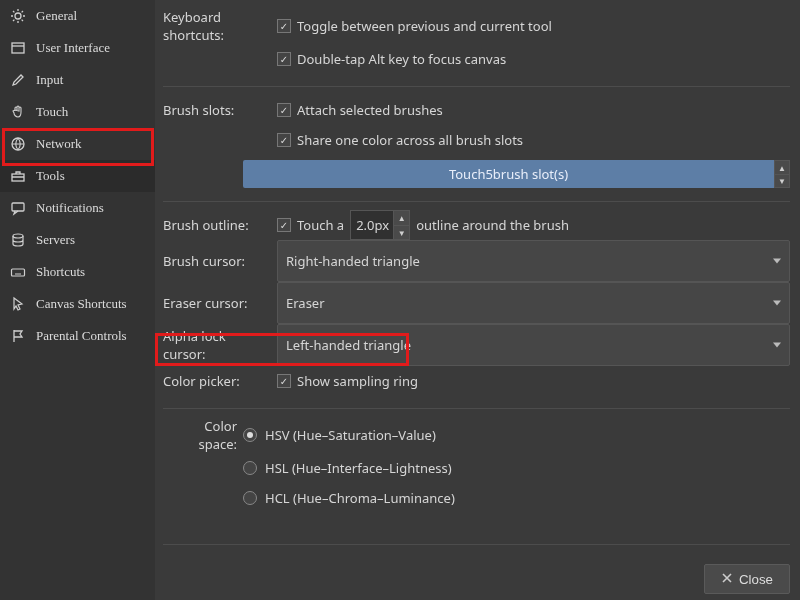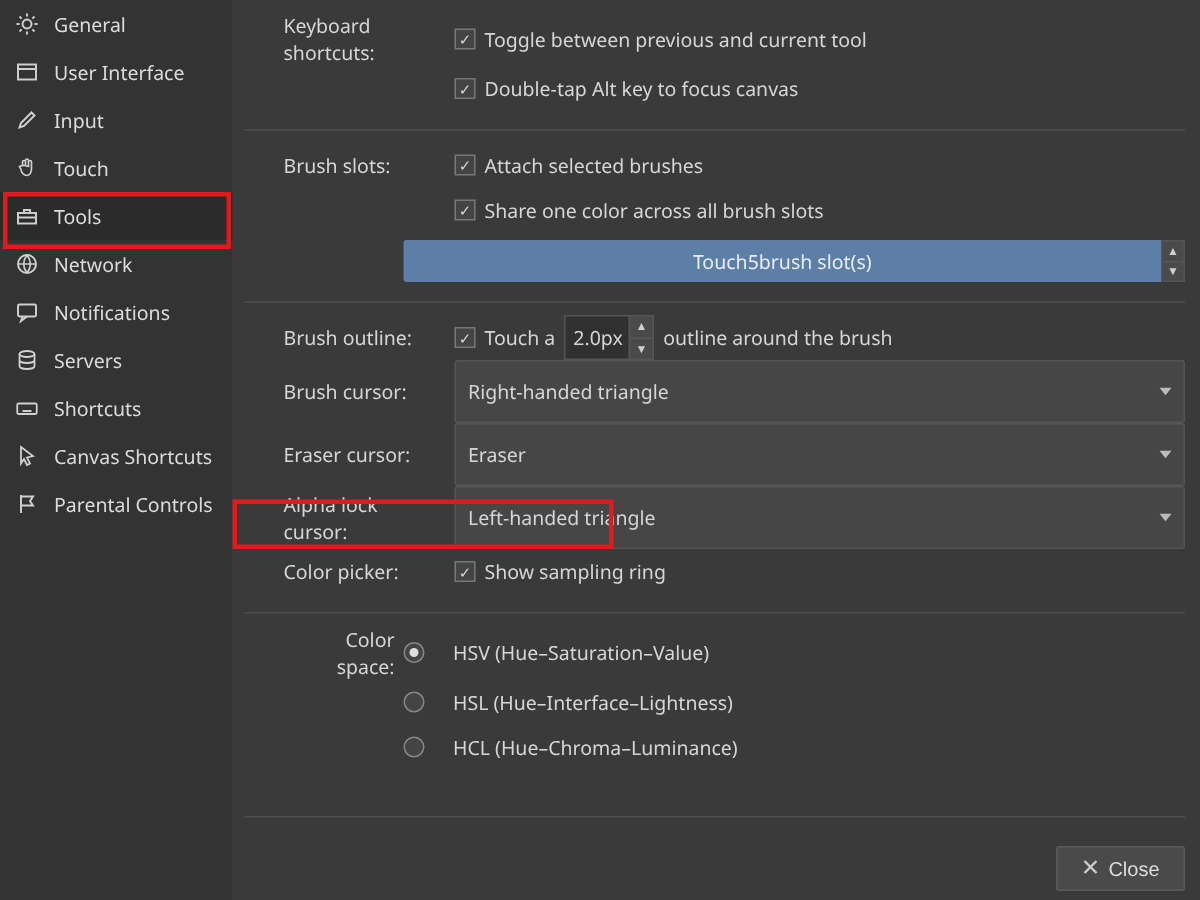--- a/index.html
+++ b/index.html
@@ -10,20 +10,21 @@
     color: #d6d6d6;
     background: #3a3a3a;
     display: flex;
   }
   
   .sidebar {
     width: 155px;
     background: #333333;
     display: flex;
     flex-direction: column;
+    font-family: Liberation Serif, serif;
   }
   .sidebar-item {
     display: flex;
     align-items: center;
     gap: 10px;
     height: 32px;
     padding: 0 10px;
     cursor: pointer;
     color: #dcdcdc;
   }
@@ -40,21 +41,20 @@
     display: flex;
     flex-direction: column;
     padding: 8px 10px 6px 8px;
   }
   .content { flex: 1; display:flex; flex-direction:column; gap:0; }
   .row {
     display: flex;
     align-items: center;
     min-height: 30px;
     gap: 6px;
-    margin-left: 26px;
   }
   .row .label {
     width: 108px;
     text-align: left;
     color: #d6d6d6;
   }
   .row .body {
     flex: 1;
     display: flex;
     align-items: center;
@@ -104,21 +104,21 @@
     border-radius:2px;
     display:flex; align-items:center; padding:0 8px; cursor:pointer;
     position:relative; color:#d6d6d6;
   }
   .combo::after {
     content:""; position:absolute; right:8px; top:50%;
     width:0;height:0;border-left:4px solid transparent;border-right:4px solid transparent;border-top:5px solid #bbb;
     transform:translateY(-50%);
   }
 
-  .radio { display:flex; align-items:center; gap:19px; cursor:pointer; }
+  .radio { display:flex; align-items:center; gap:8px; cursor:pointer; }
   .radio .dot { width:14px;height:14px;border-radius:50%;border:1px solid #888;background:#444;
     display:flex;align-items:center;justify-content:center; }
   .radio.selected .dot::after { content:""; width:6px;height:6px;border-radius:50%;background:#ddd; }
 
   .footer {
     display:flex; justify-content:flex-end; border-top:1px solid #4c4c4c;
     padding-top:8px;
   }
   .btn {
     display:flex; align-items:center; gap:6px;
@@ -164,37 +164,37 @@
     <span>Input</span>
   </div>
   <div class="sidebar-item">
     <span class="icon">
       <svg width="16" height="16" viewBox="0 0 16 16">
           <path d="M5 7V4a1 1 0 012 0v3M7 7V3a1 1 0 012 0v4M9 7V4a1 1 0 012 0v4c0 3-1 5-3 5s-4-2-4-4l-1-2 2-1z" stroke-width="1.1"></path>
         </svg>
     </span>
     <span>Touch</span>
   </div>
+  <div class="sidebar-item">
+    <span class="icon">
+      <svg width="16" height="16" viewBox="0 0 16 16">
+          <circle cx="8" cy="8" r="6" stroke-width="1.3"></circle>
+          <path d="M2 8h12M8 2c3 4 3 8 0 12M8 2c-3 4-3 8 0 12" stroke-width="1.1"></path>
+        </svg>
+    </span>
+    <span>Network</span>
+  </div>
   <div class="sidebar-item selected">
     <span class="icon">
       <svg width="16" height="16" viewBox="0 0 16 16">
           <rect x="2" y="6" width="12" height="7" stroke-width="1.3"></rect>
           <path d="M6 6V4h4v2M2 9h12" stroke-width="1.3"></path>
         </svg>
     </span>
     <span>Tools</span>
-  </div>
-  <div class="sidebar-item">
-    <span class="icon">
-      <svg width="16" height="16" viewBox="0 0 16 16">
-          <circle cx="8" cy="8" r="6" stroke-width="1.3"></circle>
-          <path d="M2 8h12M8 2c3 4 3 8 0 12M8 2c-3 4-3 8 0 12" stroke-width="1.1"></path>
-        </svg>
-    </span>
-    <span>Network</span>
   </div>
   <div class="sidebar-item">
     <span class="icon">
       <svg width="16" height="16" viewBox="0 0 16 16">
           <rect x="2" y="3" width="12" height="8" rx="1" stroke-width="1.3"></rect>
           <path d="M5 11l-1 3 4-3" stroke-width="1.3"></path>
         </svg>
     </span>
     <span>Notifications</span>
   </div>

